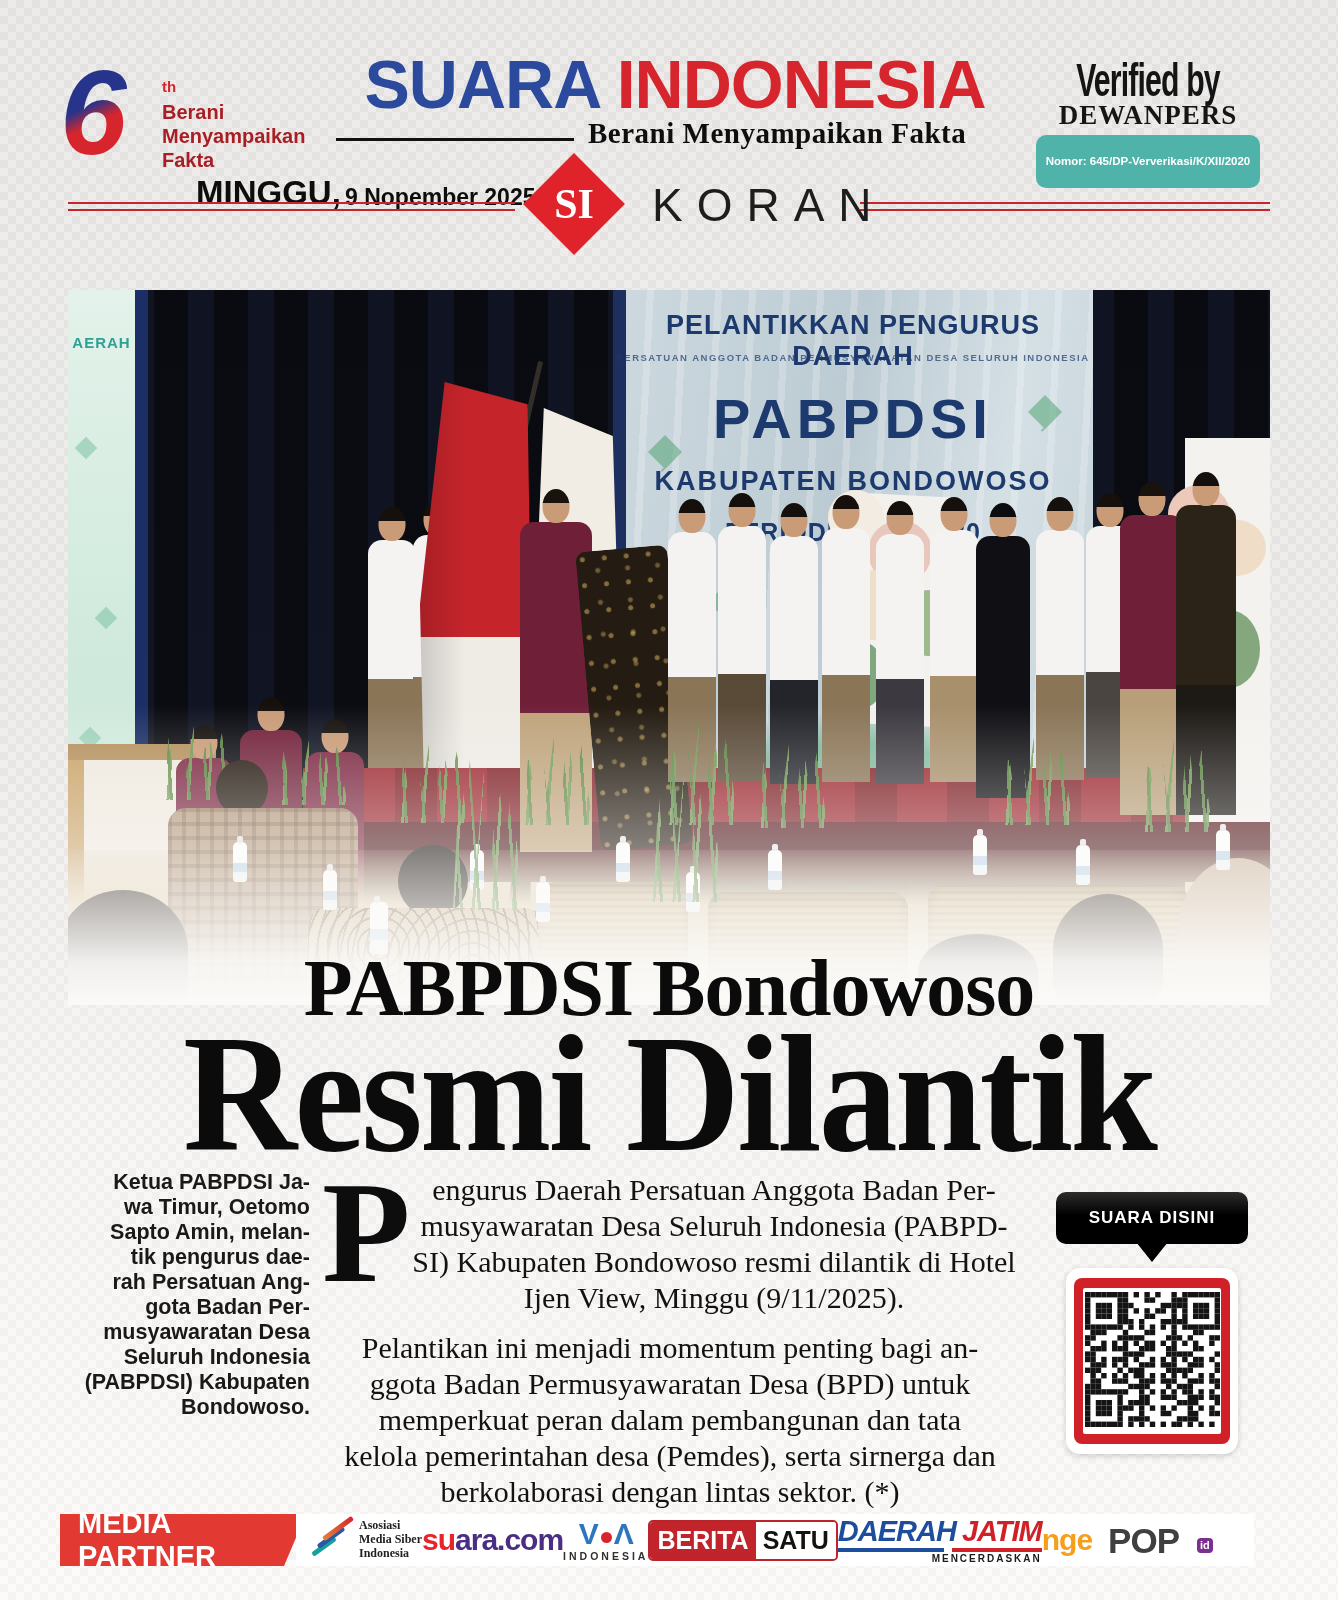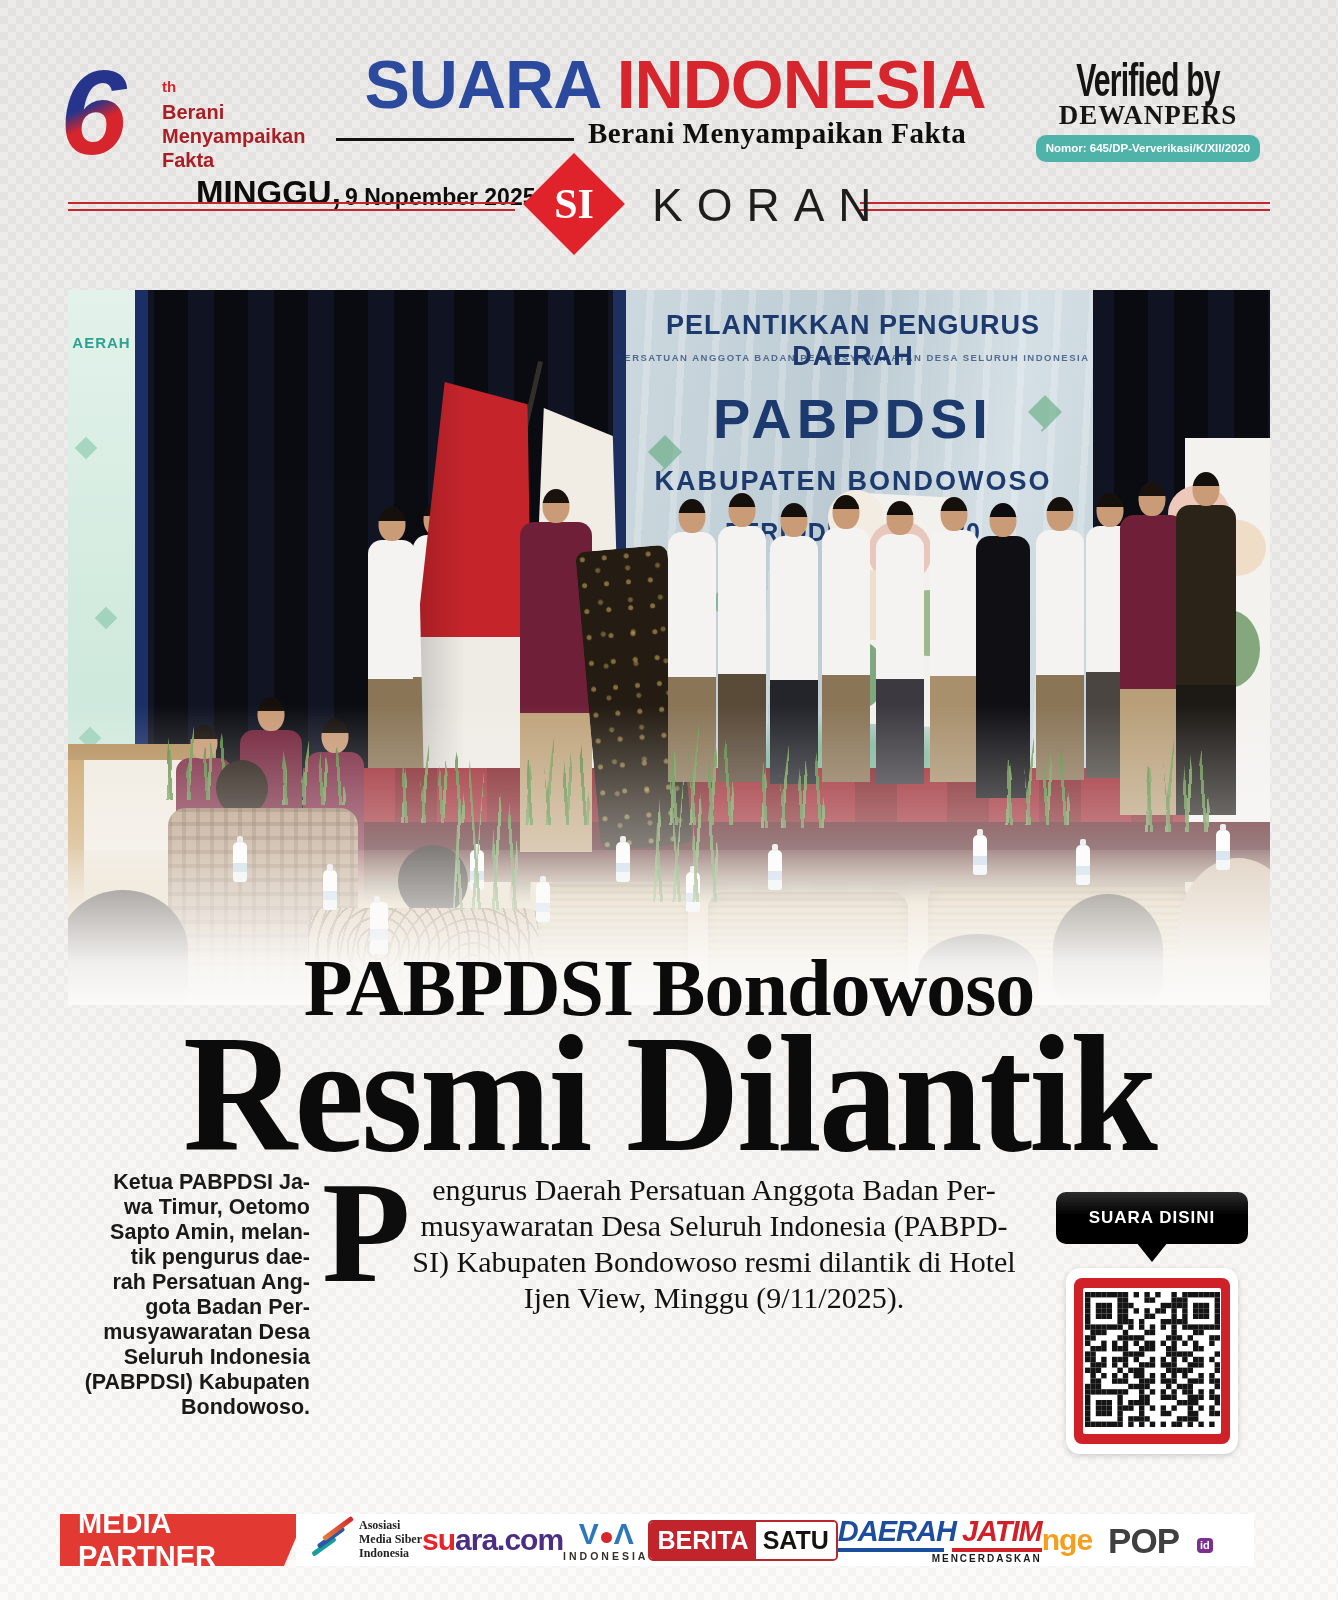--- a/index.html
+++ b/index.html
@@ -17,21 +17,21 @@
   .anniv-tag{position:absolute;left:162px;top:100px;font:800 20px/1.2 "Liberation Sans",sans-serif;color:#a81e24;}
   .masthead-title{position:absolute;left:330px;top:50px;width:690px;text-align:center;
     font:900 68px/1 "Liberation Sans",sans-serif;letter-spacing:-1px;white-space:nowrap;}
   .mh-blue{color:#2b4a9e;} .mh-red{color:#d6252c;}
   .mh-underline{position:absolute;left:336px;top:138px;width:238px;height:3px;background:#111;}
   .mh-tagline{position:absolute;left:588px;top:117px;font:800 29px "Liberation Serif",serif;color:#0e0e0e;letter-spacing:.5px;}
   .verified{position:absolute;left:1032px;top:62px;width:232px;text-align:center;}
   .v1{font:800 36px/1 "Liberation Sans",sans-serif;color:#141414;transform:scale(.84,1.3);transform-origin:center;letter-spacing:-1px;}
   .v2{font:600 27px/1.1 "Liberation Serif",serif;color:#151515;letter-spacing:1px;margin-top:3px;}
   .v-badge{display:inline-block;margin-top:4px;background:#4fb3aa;color:#fff;font:700 11.5px/1 "Liberation Sans",sans-serif;
-    padding:8px 10px;border-radius:10px;white-space:nowrap;}
+    padding:21px 10px;border-radius:10px;white-space:nowrap;}
 
   
   .date-day{position:absolute;left:196px;top:176px;font:800 33px/1 "Liberation Sans",sans-serif;color:#0d0d0d;}
   .date-rest{position:absolute;left:345px;top:186px;font:700 23px/1 "Liberation Sans",sans-serif;color:#0d0d0d;}
   .dbl{position:absolute;height:9px;border-top:2.5px solid #c5262c;border-bottom:2.5px solid #c5262c;box-sizing:border-box;}
   .si-d{position:absolute;left:538px;top:168px;width:72px;height:72px;background:#e0232a;transform:rotate(45deg);}
   .si-t{position:absolute;left:538px;top:168px;width:72px;height:72px;display:flex;align-items:center;justify-content:center;
     font:700 42px "Liberation Serif",serif;color:#fff;}
   .koran{position:absolute;left:652px;top:182px;font:400 46px/1 "Liberation Sans",sans-serif;color:#1d1d1d;letter-spacing:14px;}
 
@@ -317,20 +317,25 @@
 musyawaratan Desa
 Seluruh Indonesia
 (PABPDSI) Kabupaten
 Bondowoso.</div>
   <div class="bodycol">
     <span class="dropcap">P</span>
     <span class="pre">engurus Daerah Persatuan Anggota Badan Per-
 musyawaratan Desa Seluruh Indonesia (PABPD-
 SI) Kabupaten Bondowoso resmi dilantik di Hotel
 Ijen View, Minggu (9/11/2025).</span>
+    <div class="para2 pre">Pelantikan ini menjadi momentum penting bagi an-
+ggota Badan Permusyawaratan Desa (BPD) untuk
+memperkuat peran dalam pembangunan dan tata
+kelola pemerintahan desa (Pemdes), serta sirnerga dan
+berkolaborasi dengan lintas sektor. (*)</div>
   </div>
 
   <div class="scan-bubble">
       <span>SUARA DISINI</span>
     </div>
   <div class="scan-tail"></div>
   <div class="qr-box">
     <div class="qr-red">
       <div class="qr-white">
         <div><svg width="135" height="135" xmlns="http://www.w3.org/2000/svg">

